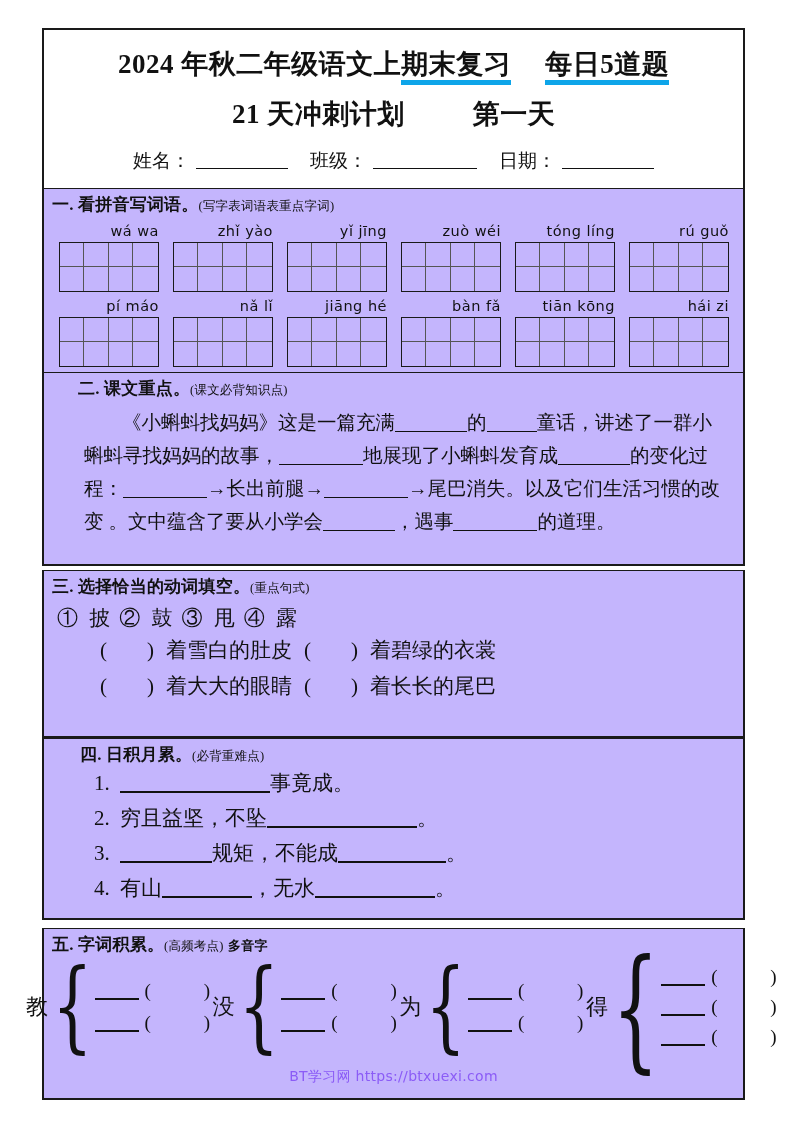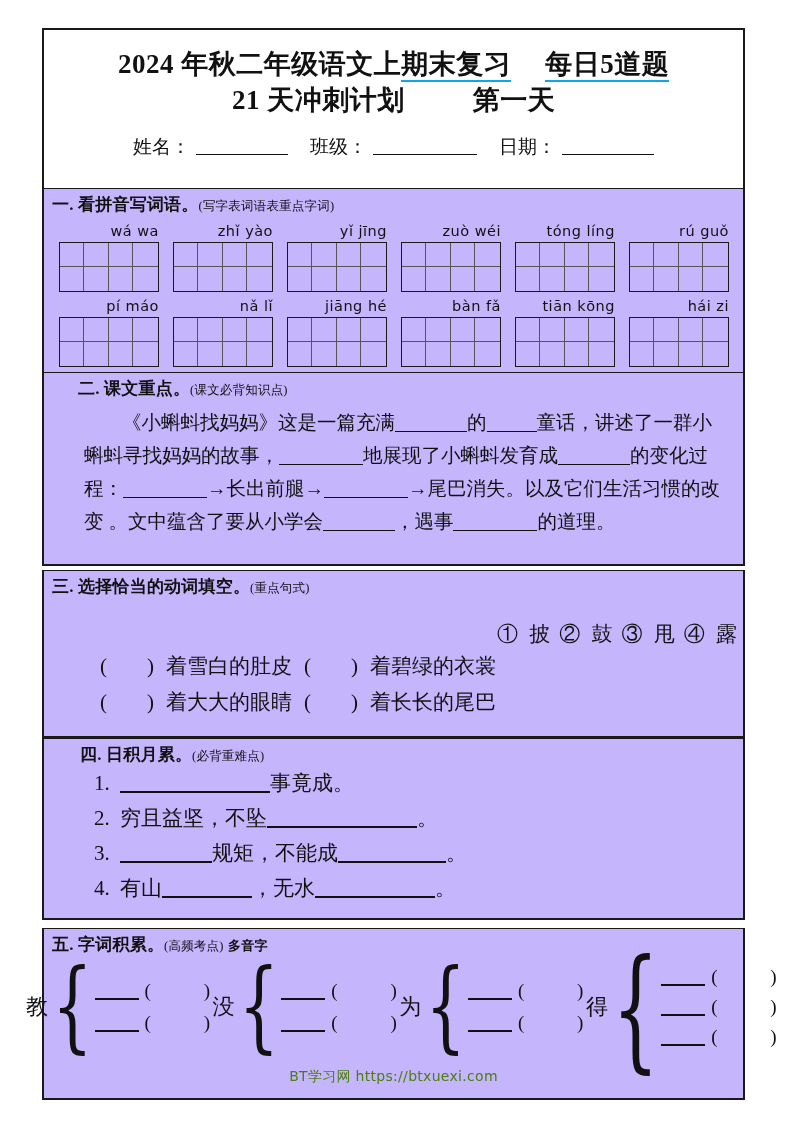--- a/index.html
+++ b/index.html
@@ -36,22 +36,22 @@
   }
   .title-line {
     text-align: center;
     font-weight: bold;
     font-size: 27px;
     letter-spacing: 0.5px;
     font-family: "Liberation Serif", "DejaVu Serif", serif;
     white-space: nowrap;
   }
   .title-line1 { margin-top: 16px; }
-  .title-line2 { margin-top: 0; }
-  .u-line { border-bottom: 2px solid #0ea5e9; padding-bottom: 1px; }
+  .title-line2 { margin-top: 14px; }
+  .u-line { border-bottom: 5px solid #0ea5e9; padding-bottom: 1px; }
   .title-gap { display: inline-block; width: 34px; }
 
   .idrow {
     margin-top: 16px;
     text-align: center;
     font-size: 19px;
     white-space: nowrap;
   }
   .idrow .fld { display: inline-block; margin: 0 6px 0 0; }
   .blank-ul {
@@ -146,23 +146,23 @@
     border-bottom: 1.8px solid #111;
     vertical-align: -3px;
     height: 16px;
   }
   .w50 { width: 50px; }
   .w70 { width: 72px; } .w80 { width: 84px; }
 
   
   #sec3 { top: 570px; height: 168px; }
   .opts {
-    text-align: right;
+    text-align: left;
     font-size: 21px;
-    margin-top: 22px;
+    margin-top: 6px;
     letter-spacing: 3px;
     padding-left: 10px;
   }
   .opts span { margin: 0 3px; }
   .qline {
     font-size: 21px;
     line-height: 36px;
     padding-left: 56px;
     white-space: nowrap;
   }
@@ -247,21 +247,21 @@
   }
 
   
   .watermark {
     position: absolute;
     left: 0;
     top: 1068px;
     width: 787px;
     text-align: center;
     font-size: 14px;
-    color: #4d7c0f;
+    color: #8b5cf6;
     font-family: "DejaVu Sans", sans-serif;
     letter-spacing: 0.3px;
   }
 </style>
 </head>
 <body>
 
 <div class="page">
 
   <div class="header-block">

